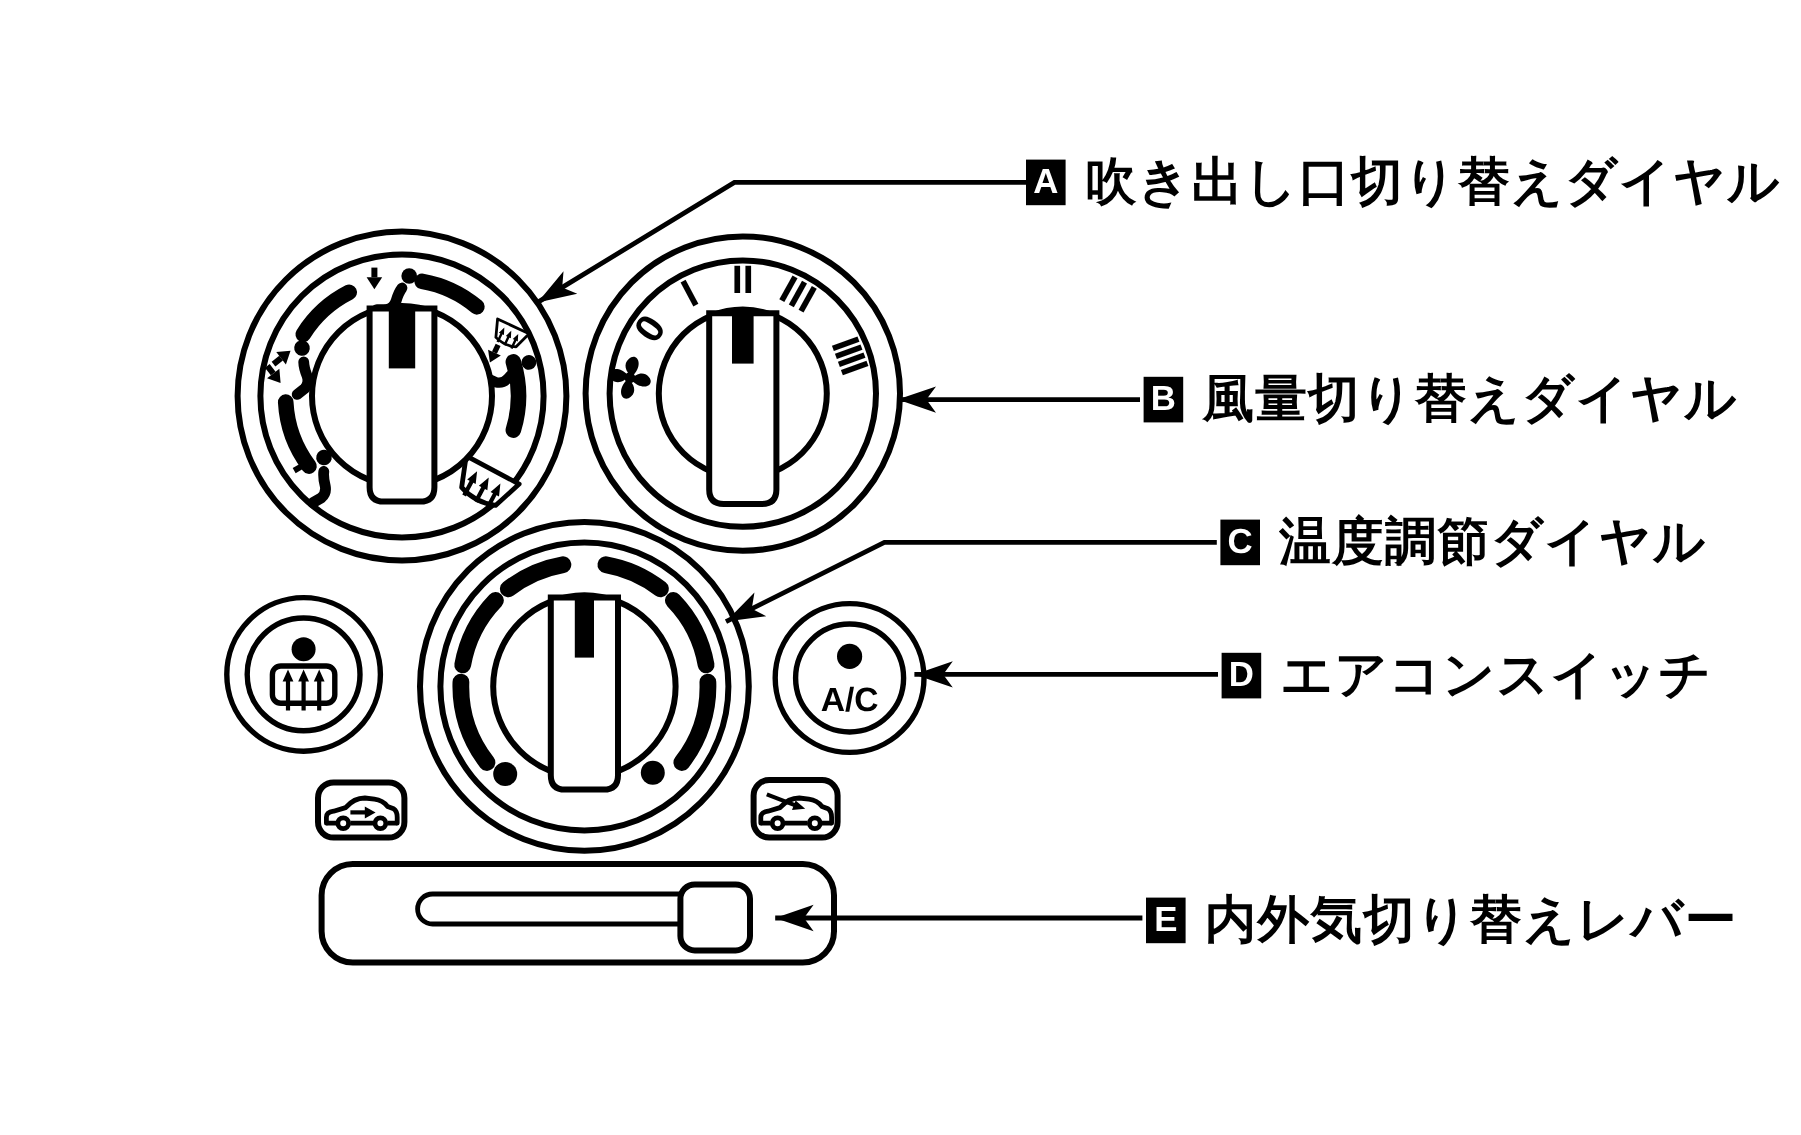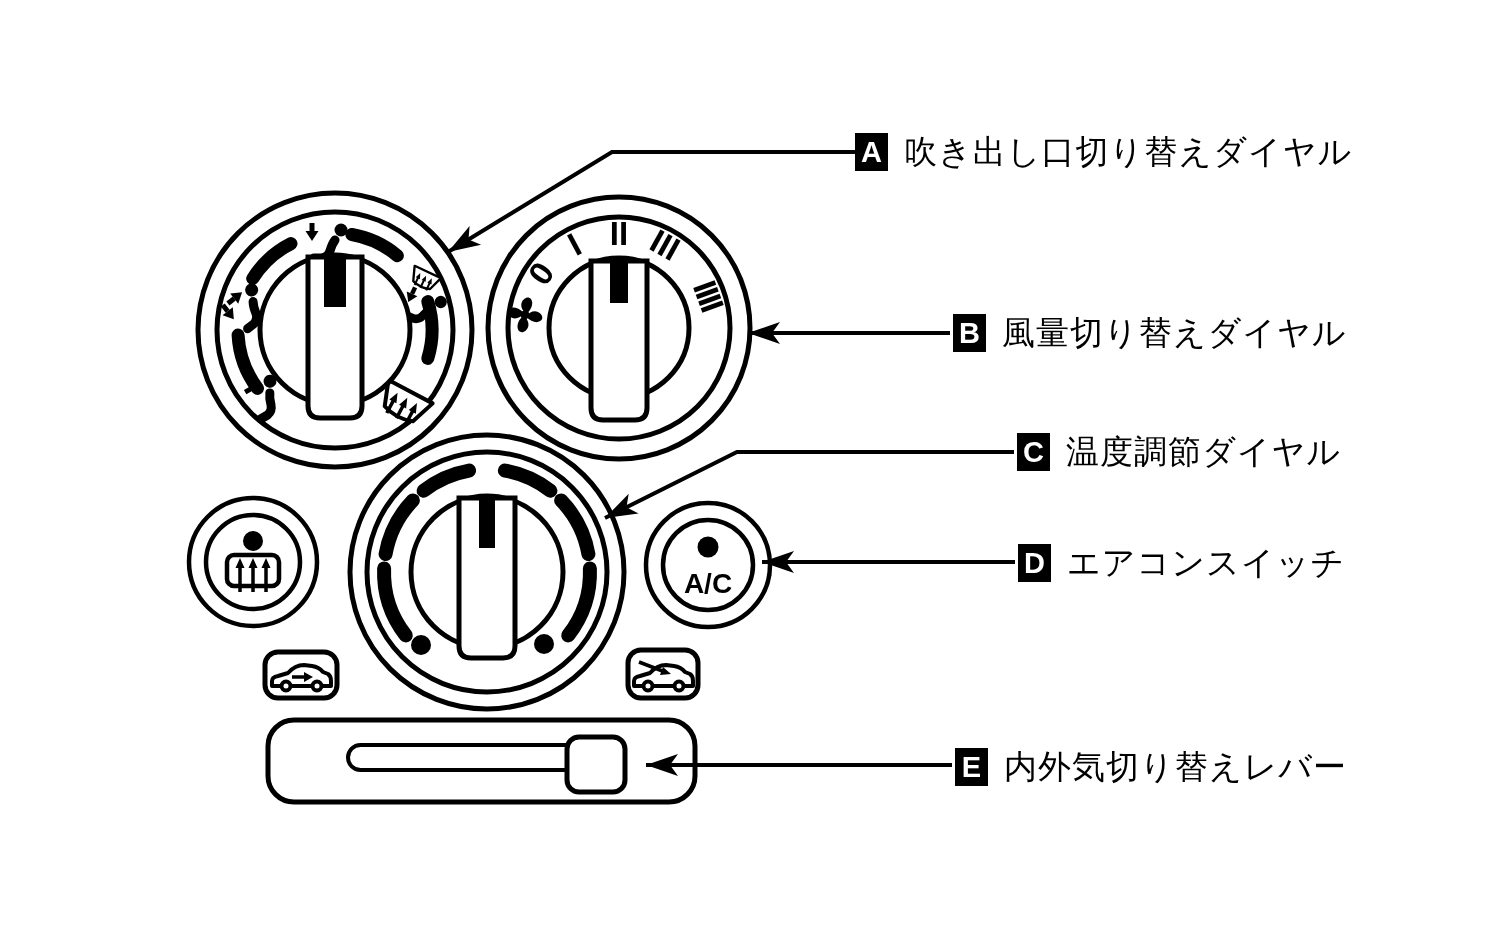--- a/index.html
+++ b/index.html
@@ -4,21 +4,21 @@
 <style>
   html,body{margin:0;padding:0;background:#fff;}
   body{width:1501px;height:946px;overflow:hidden;
        font-family:"Liberation Sans","DejaVu Sans",sans-serif;}
   .stage{position:relative;width:1501px;height:946px;background:#fff;}
   .stage svg{position:absolute;left:0;top:0;}
   .callout{position:absolute;display:flex;align-items:center;height:38px;color:#000;}
   .callout .key{flex:0 0 auto;width:33px;height:38px;background:#000;color:#fff;
        font-size:29px;font-weight:bold;display:flex;align-items:center;justify-content:center;
        margin-right:16px;}
-  .callout .txt{font-size:33px;font-weight:normal;white-space:nowrap;letter-spacing:1px;}
+  .callout .txt{font-size:43px;font-weight:bold;white-space:nowrap;letter-spacing:1px;}
 </style>
 </head>
 <body>
 
 <div class="stage">
 
 <svg width="1501" height="946" viewBox="0 0 1501 946">
   <defs>
     <marker id="ah" markerUnits="userSpaceOnUse" markerWidth="38" markerHeight="28" refX="33" refY="14" orient="auto">
       <path d="M1,3 L33,14 L1,25 L9,14 Z" fill="#000"></path>

